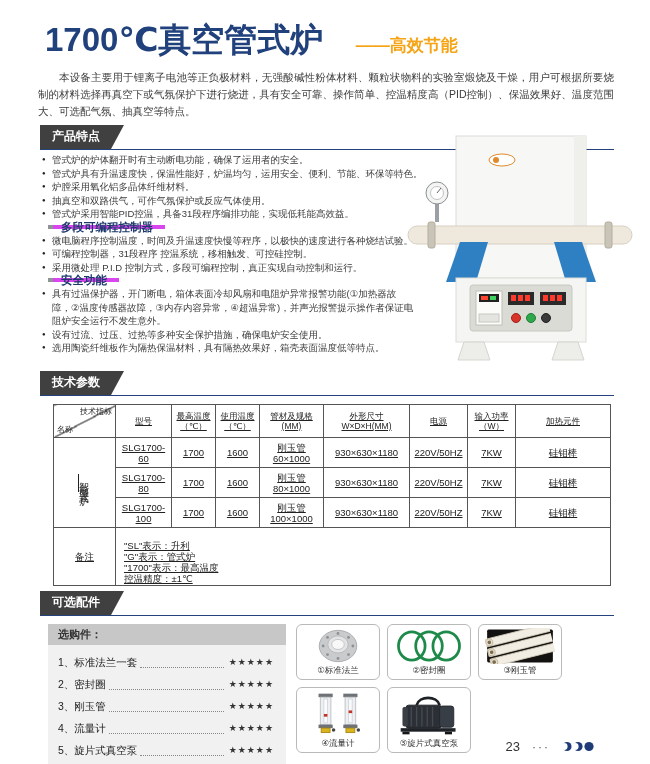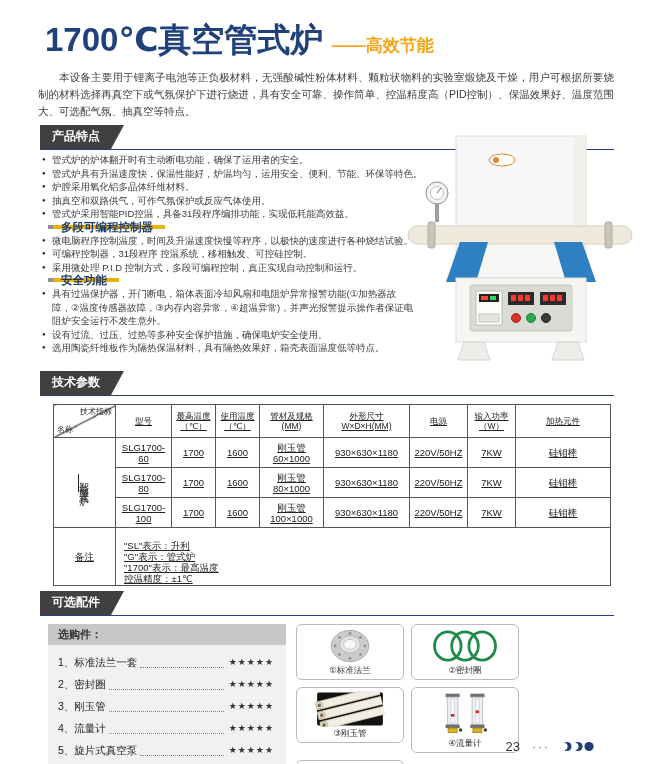--- a/index.html
+++ b/index.html
@@ -2,33 +2,33 @@
 <html><head>
 <meta charset="utf-8">
 <style>
   html,body{margin:0;padding:0;background:#fff;}
   .page{position:relative;width:650px;height:764px;background:#ffffff;overflow:hidden;
         font-family:"Liberation Sans","DejaVu Sans",sans-serif;color:#3b3b3b;}
   
   .top{position:absolute;top:0;left:0;width:650px;height:366px;overflow:hidden;}
   .title-row{margin:18px 0 0 45px;}
   .page-title{display:inline;font-size:33px;font-weight:bold;color:#21417C;letter-spacing:0;}
-  .page-subtitle{display:inline;font-size:17px;font-weight:bold;color:#F5A416;margin-left:4px;}
+  .page-subtitle{display:inline;font-size:17px;font-weight:bold;color:#F5A416;margin-left:28px;}
   .intro{margin:6px 36px 0 38px;font-size:10.5px;line-height:17px;text-align:justify;
          text-indent:2em;color:#3c3c3c;}
   .ribbon-row{margin:5px 36px 0 40px;border-bottom:1px solid #24437D;line-height:0;}
   .ribbon{display:inline-block;line-height:normal;background:#404040;color:#fff;font-weight:bold;
           font-size:12px;padding:3px 24px 4px 12px;
           clip-path:polygon(0 0,100% 0,calc(100% - 13px) 100%,0 100%);}
   ul.blist{margin:3px 0 0 42px;padding:0;width:392px;}
   ul.blist li{list-style:none;font-size:9.5px;line-height:13.5px;color:#3b3b3b;
               position:relative;padding-left:10px;}
   ul.blist li::before{content:"●";position:absolute;left:0;top:0;font-size:6px;line-height:13.5px;color:#222;}
   ul.blist.narrow{width:372px;}
-  .band{display:inline-block;margin:4px 0 2px 48px;background:#eab308;border-left:5px solid #8F9496;
+  .band{display:inline-block;margin:4px 0 2px 48px;background:#d946ef;border-left:5px solid #8F9496;
         color:#1D3A6D;font-weight:bold;font-size:11.5px;padding:2px 12px 2px 8px;text-align:center;}
   .band-wrap{line-height:0;}
   
   .furnace{position:absolute;top:130px;right:14px;width:232px;height:235px;}
   
   .specs{position:absolute;top:366px;left:0;width:650px;background:#fff;}
   .spec-table{border-collapse:collapse;table-layout:fixed;margin:8px 0 0 53px;width:557px;}
   .spec-table th,.spec-table td{border:1px solid #555;text-align:center;vertical-align:middle;
       padding:1px 2px;white-space:pre-line;overflow:hidden;text-decoration:underline;}
   .spec-table thead th{font-size:8.5px;line-height:10px;font-weight:normal;color:#222;height:26px;}
@@ -50,21 +50,21 @@
   
   .acc{position:absolute;top:586px;left:0;width:650px;background:#fff;}
   .acc-area{display:flex;margin:8px 36px 0 48px;gap:10px;}
   .opt-panel{width:238px;background:#F1F1F1;align-self:flex-start;padding-bottom:12px;}
   .opt-head{background:#C7C7C7;font-weight:bold;font-size:11px;color:#333;padding:3px 10px;}
   .opt-list{padding:6px 12px 0 10px;}
   .opt-item{display:flex;align-items:flex-end;font-size:10.5px;line-height:22px;color:#222;}
   .opt-leader{flex:1;border-bottom:1px dotted #888;margin:0 5px 5px 3px;}
   .opt-stars{font-size:9px;letter-spacing:1px;color:#333;line-height:22px;white-space:nowrap;}
   .cards{flex:1;display:flex;flex-wrap:wrap;gap:7px;align-content:flex-start;}
-  .card{width:108px;height:56px;border:1px solid #B9B9B9;border-radius:6px;background:#fff;
+  .card{width:84px;height:56px;border:1px solid #B9B9B9;border-radius:6px;background:#fff;
       display:flex;flex-direction:column;align-items:center;justify-content:flex-end;
       padding:3px 2px 2px;box-sizing:border-box;}
   .card:nth-child(n+4){height:66px;}
   .card svg{flex:1;width:88px;}
   .card .cap{font-size:8.5px;color:#333;margin-top:1px;white-space:nowrap;}
   
   .footer{position:absolute;right:52px;bottom:10px;display:flex;align-items:center;gap:12px;}
   .page-num{font-size:13px;color:#333;}
   .fdots{color:#555;font-size:12px;letter-spacing:2px;line-height:10px;}
 </style>

